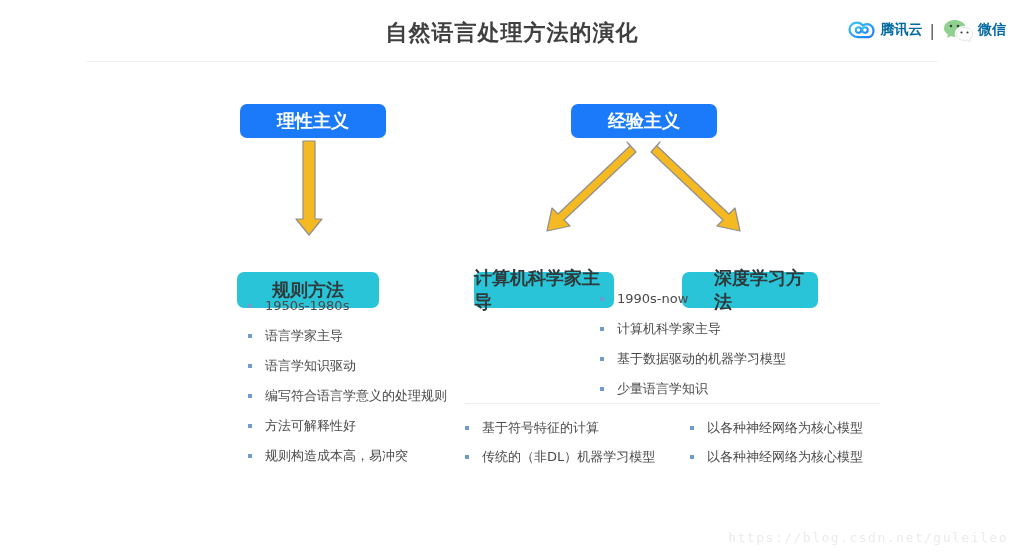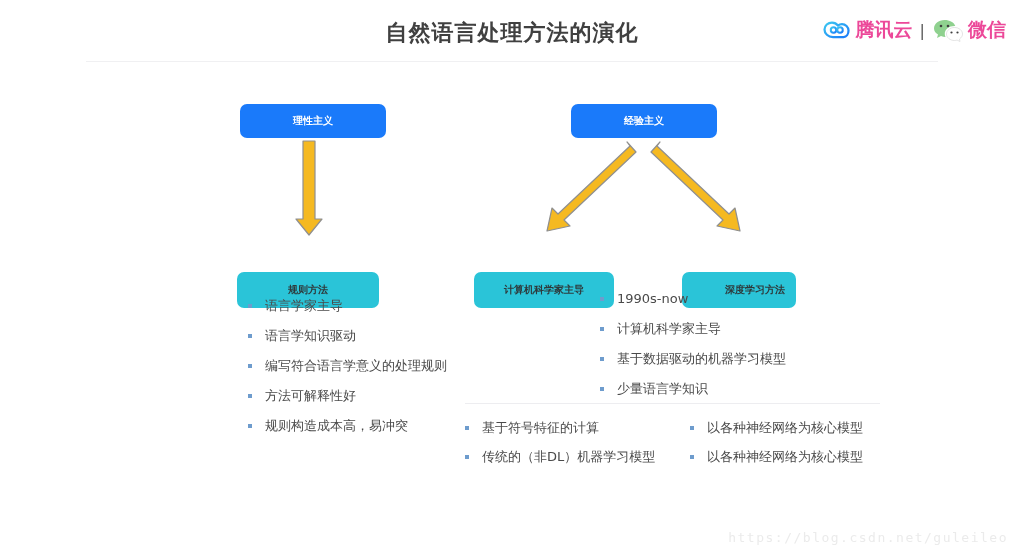--- a/index.html
+++ b/index.html
@@ -56,23 +56,23 @@
   .brand-qcloud {
     display: flex;
     align-items: center;
   }
   .qcloud-mark {
     width: 28px;
     height: 20px;
     margin-right: 5px;
   }
   .brand-name {
-    font-size: 19px;
+    font-size: 14px;
     font-weight: bold;
-    color: #ec4899;
+    color: #0369a1;
     letter-spacing: 0px;
   }
   .brand-sep {
     font-size: 16px;
     color: #555;
     margin: 0 8px 0 7px;
   }
   .brand-wechat {
     display: flex;
     align-items: center;
@@ -91,40 +91,40 @@
     width: 1024px;
     height: 495px;
   }
 
   .node {
     position: absolute;
     border-radius: 7px;
     display: flex;
     align-items: center;
     justify-content: center;
-    font-size: 10px;
+    font-size: 18px;
     font-weight: bold;
     box-sizing: border-box;
   }
   .node-blue {
     background: #1a7afa;
     color: #ffffff;
   }
   .node-cyan {
     background: #2ac4d8;
     color: #2e3a3c;
     margin-top: 32px;
   }
 
   
   #node-rationalism  { left: 240px; top: 42px;  width: 146px; height: 34px; }
   #node-empiricism   { left: 571px; top: 42px;  width: 146px; height: 34px; }
   #node-rule         { left: 237px; top: 178px; width: 142px; height: 36px; }
   #node-statistical  { left: 474px; top: 178px; width: 140px; height: 36px; }
-  #node-deep         { left: 682px; top: 178px; width: 114px; height: 36px; padding-left: 32px; }
+  #node-deep         { left: 682px; top: 178px; width: 136px; height: 36px; padding-left: 32px; }
 
   .arrow-layer {
     position: absolute;
     left: 0; top: 0;
     width: 1024px;
     height: 495px;
     pointer-events: none;
   }
 
   
@@ -236,20 +236,24 @@
 
   <div class="node node-blue" id="node-rationalism">理性主义</div>
   <div class="node node-blue" id="node-empiricism">经验主义</div>
   <div class="node node-cyan" id="node-rule">规则方法</div>
   <div class="node node-cyan" id="node-statistical">计算机科学家主导</div>
   <div class="node node-cyan" id="node-deep">深度学习方法</div>
 
   <div class="bullet-list" id="list-rule">
     <div class="bullet-row">
       <span class="bullet-dot"></span>
+      <span class="bullet-text">1950s-1980s</span>
+    </div>
+    <div class="bullet-row">
+      <span class="bullet-dot"></span>
       <span class="bullet-text">语言学家主导</span>
     </div>
     <div class="bullet-row">
       <span class="bullet-dot"></span>
       <span class="bullet-text">语言学知识驱动</span>
     </div>
     <div class="bullet-row">
       <span class="bullet-dot"></span>
       <span class="bullet-text">编写符合语言学意义的处理规则</span>
     </div>

